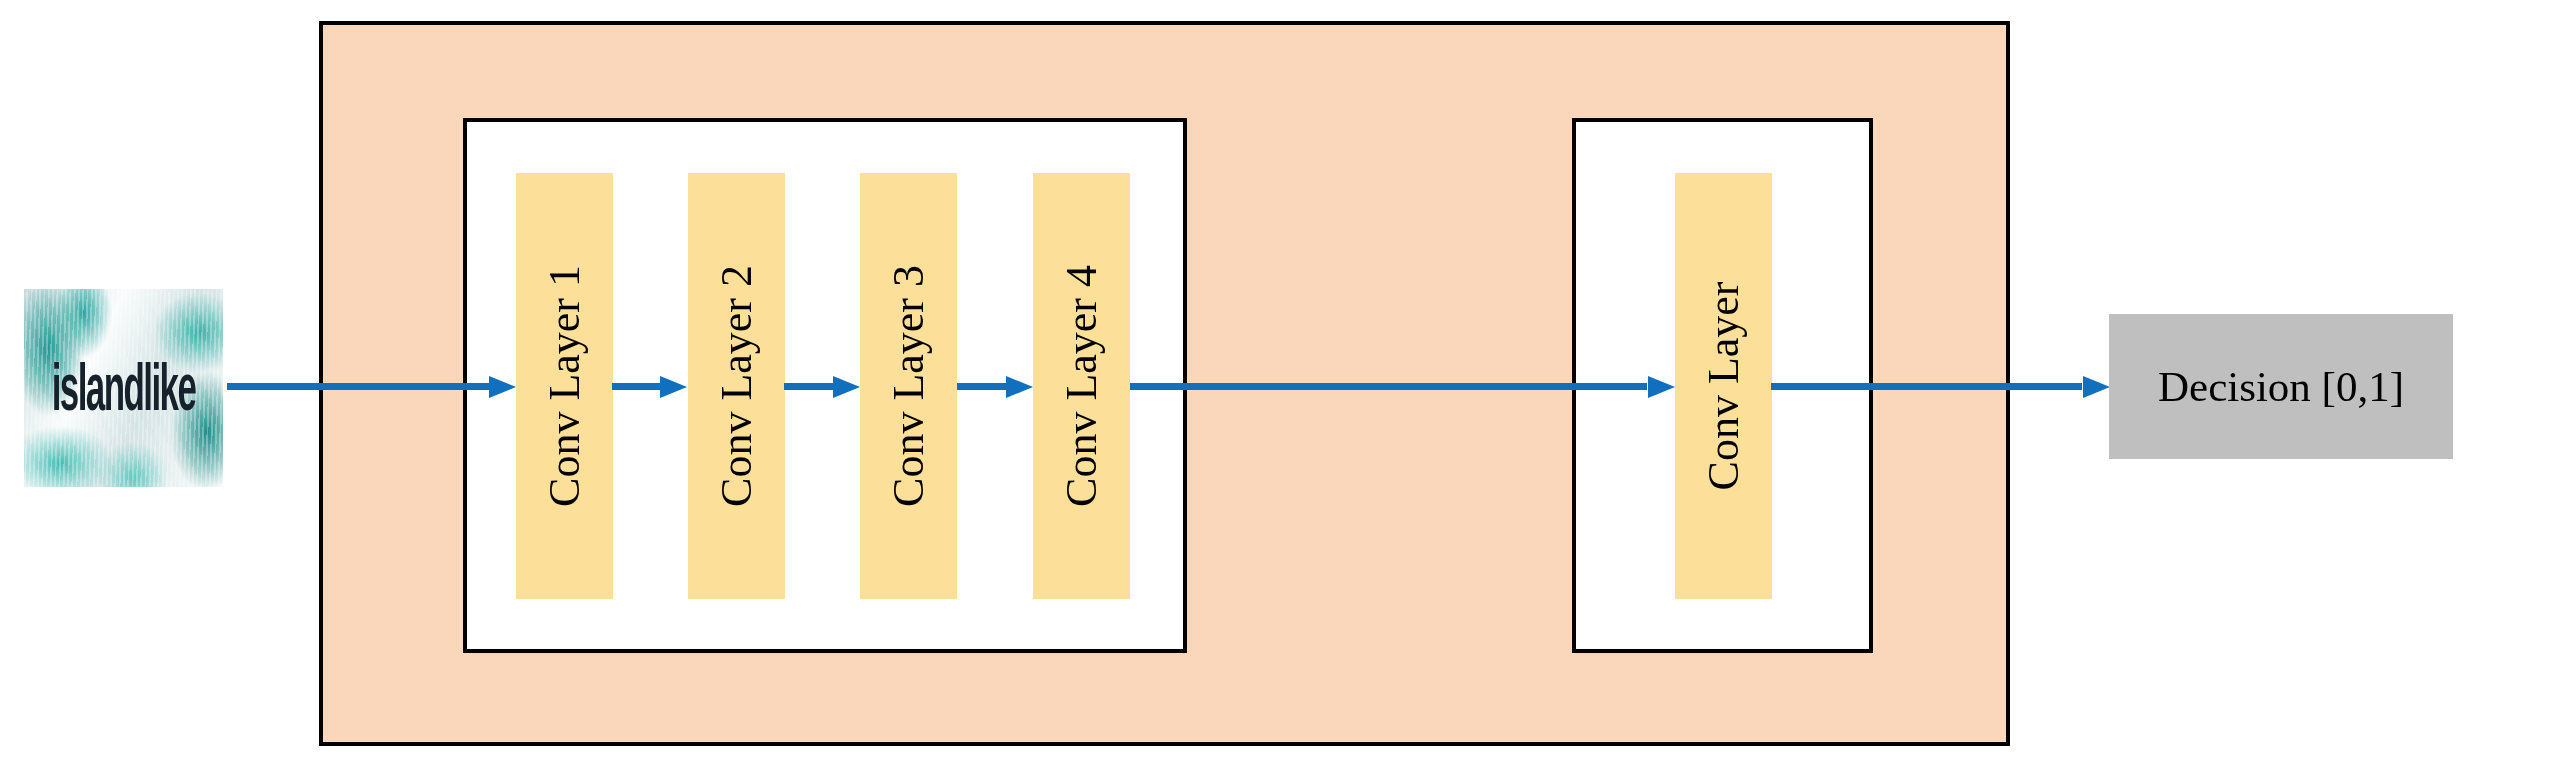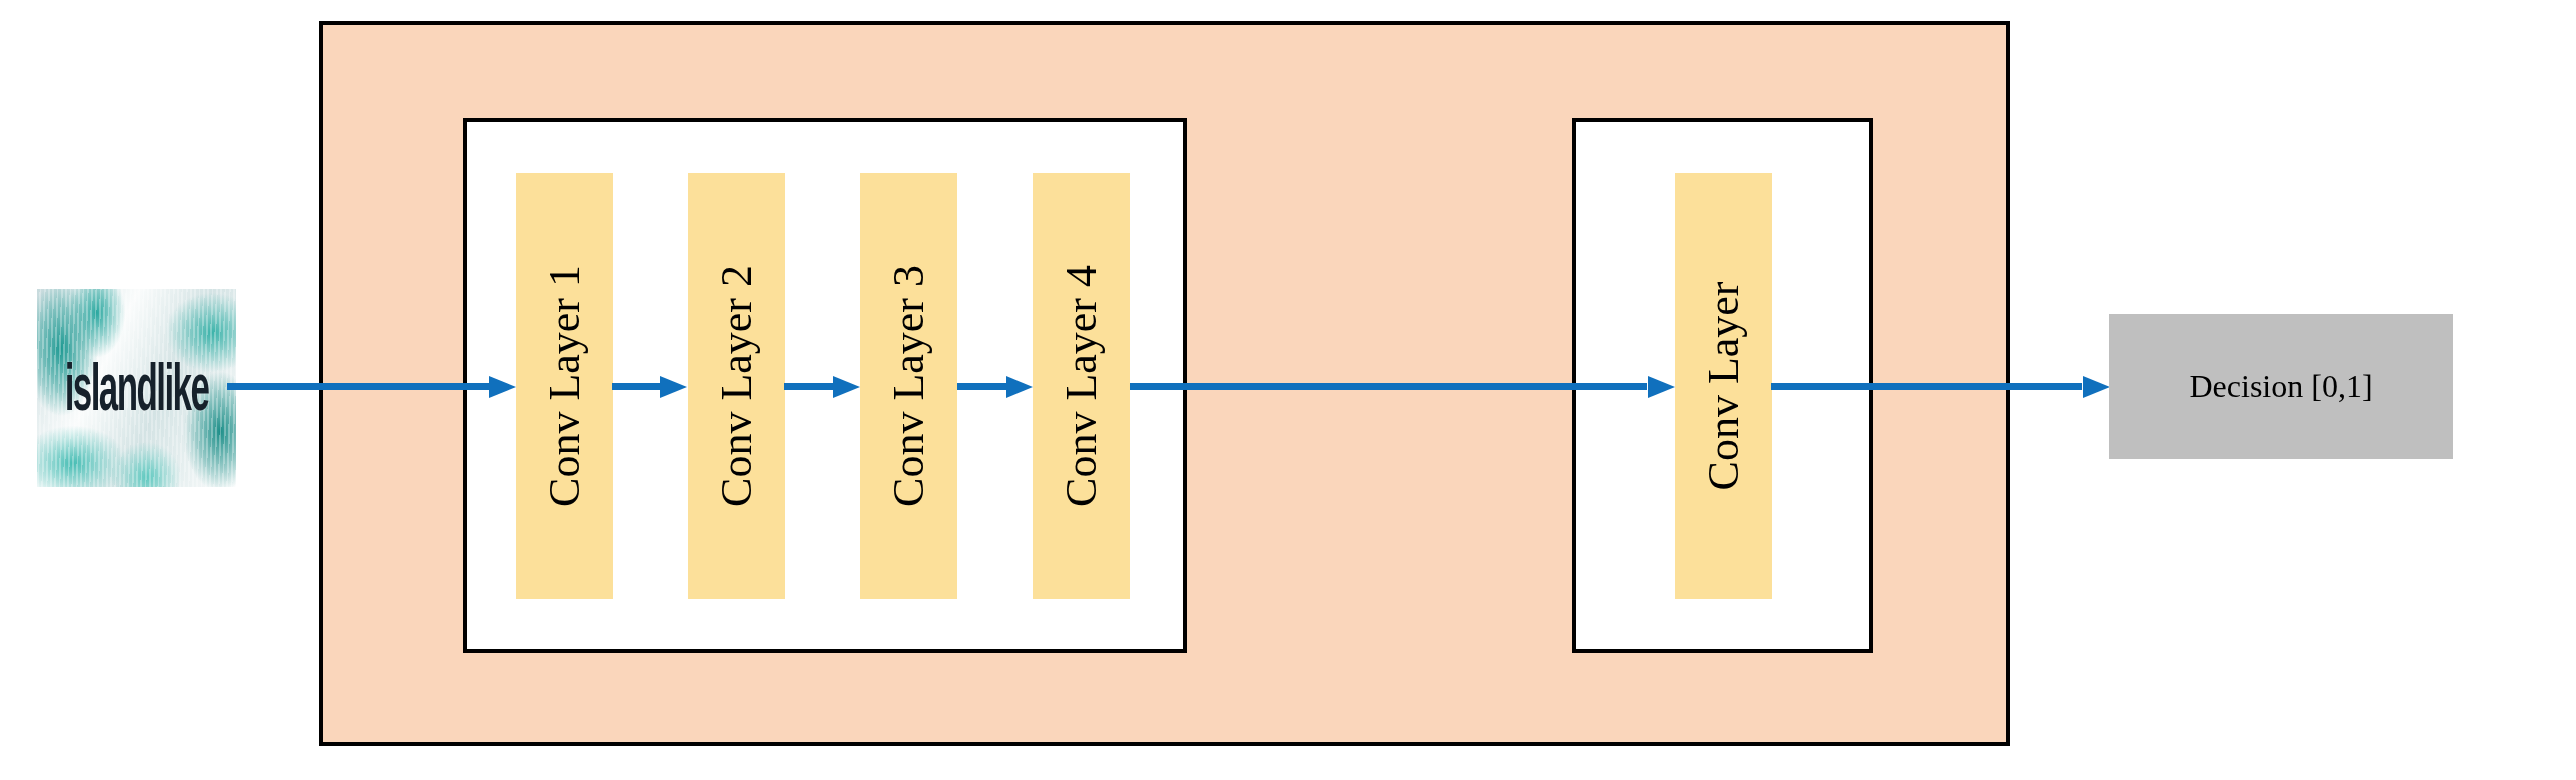--- a/index.html
+++ b/index.html
@@ -15,21 +15,21 @@
     position: relative;
     width: 2576px;
     height: 781px;
     background: #ffffff;
     overflow: hidden;
   }
 
   
   .captcha {
     position: absolute;
-    left: 37px;
+    left: 24px;
     top: 289px;
     width: 199px;
     height: 198px;
     overflow: hidden;
     background: #e8f0f0;
   }
   .captcha .noise {
     position: absolute;
     inset: 0;
     background-color: #dfeaea;
@@ -151,21 +151,21 @@
     position: absolute;
     left: 2109px;
     top: 314px;
     width: 344px;
     height: 145px;
     background: #BFBFBF;
     display: flex;
     align-items: center;
     justify-content: center;
     font-family: "Liberation Serif", serif;
-    font-size: 32px;
+    font-size: 43px;
     color: #000000;
   }
 </style>
 </head>
 <body>
 
 <div id="canvas">
 
   <div class="captcha">
     <div class="noise"></div>

